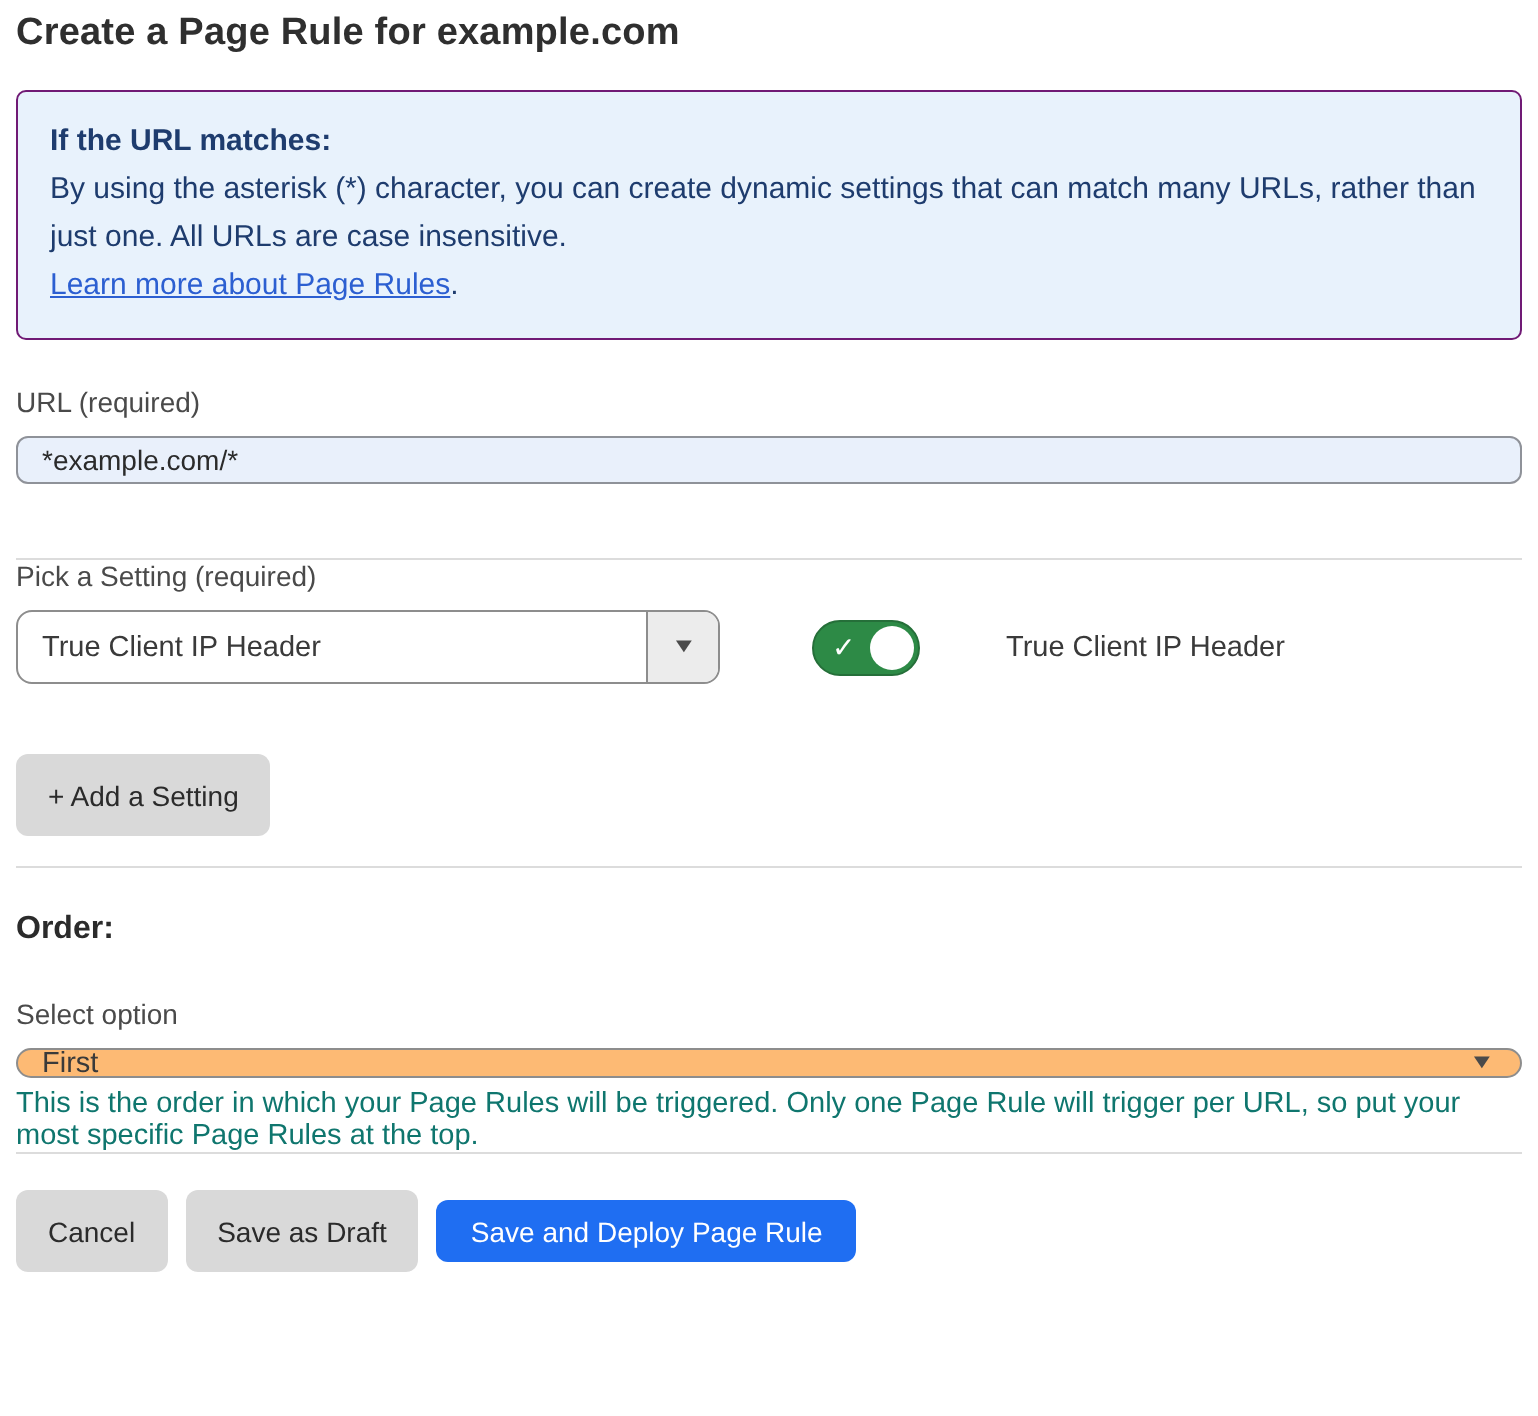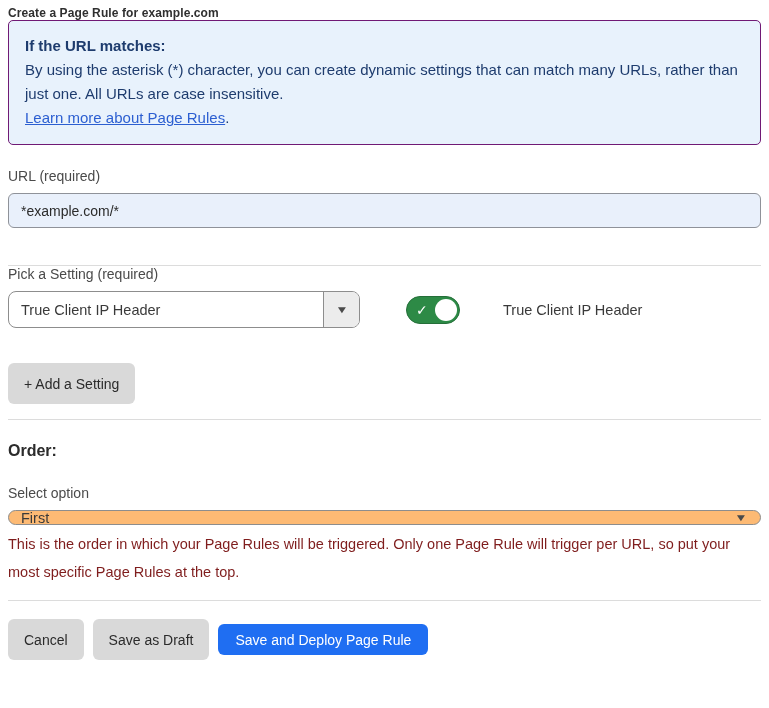--- a/index.html
+++ b/index.html
@@ -5,24 +5,24 @@
   * { box-sizing: border-box; margin: 0; padding: 0; }
   html, body { background: #ffffff; }
   body {
     width: 769px;
     font-family: "Liberation Sans", "DejaVu Sans", sans-serif;
     color: #2b2b2b;
   }
   .container { padding: 6px 8px 14px 8px; width: 769px; }
 
   h1.page-title {
-    font-size: 12px;
+    font-size: 19px;
     font-weight: 700;
     color: #2f2f2f;
-    margin-bottom: 0;
+    margin-bottom: 17px;
     letter-spacing: 0.1px;
   }
 
   .info-box {
     background: #e8f2fc;
     border: 1px solid #701a75;
     border-radius: 5px;
     padding: 13px 16px 14px 16px;
     margin-bottom: 23px;
     color: #1e3c6e;
@@ -39,21 +39,21 @@
   .field-label {
     display: block;
     font-size: 14px;
     color: #4a4a4a;
     margin-bottom: 9px;
   }
 
   .url-input {
     display: block;
     width: 100%;
-    height: 35px;
+    height: 24px;
     background: #e9f0fb;
     border: 1px solid #8f9299;
     border-radius: 6px;
     padding: 0 12px;
     font-size: 14px;
     color: #2b2b2b;
     font-family: "Liberation Sans", sans-serif;
     outline: none;
     margin-bottom: 37px;
   }
@@ -176,23 +176,23 @@
     border-radius: 8px;
     padding: 0 14px 0 12px;
     font-size: 14.5px;
     color: #3a3a3a;
     cursor: pointer;
     margin-bottom: 5px;
   }
 
   .help-text {
     font-size: 14.5px;
-    line-height: 28px;
-    color: #7f1d1d;
-    margin-bottom: 14px;
+    line-height: 16px;
+    color: #0f766e;
+    margin-bottom: 0;
   }
 
   .footer-row {
     display: flex;
     align-items: center;
     gap: 9px;
     margin-top: 18px;
   }
   .primary-btn {
     height: 31px;

